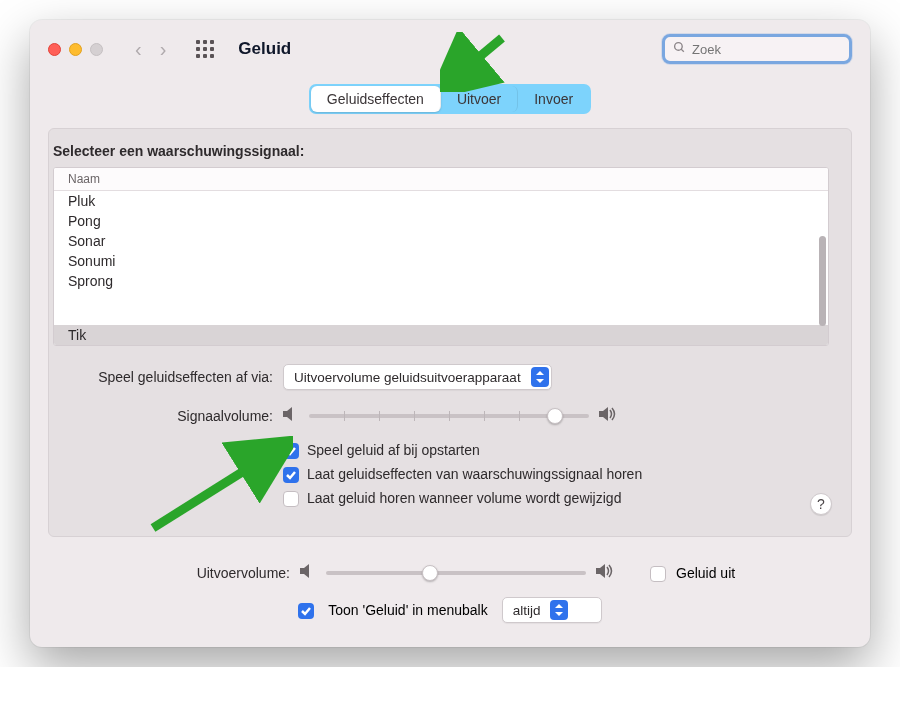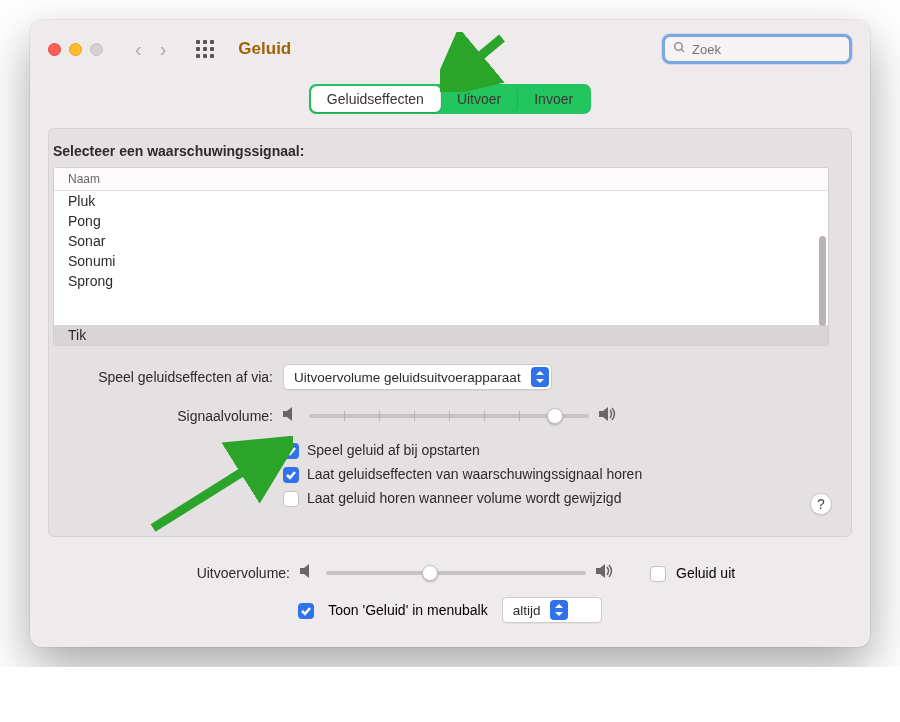--- a/index.html
+++ b/index.html
@@ -32,39 +32,39 @@
     .tl.grey { background: #d5d0d2; border: 0.5px solid #c5c0c2; }
     .nav-arrows { display: flex; gap: 18px; color: #b0aaad; margin: 0 12px; }
     .nav-arrows span { font-size: 20px; line-height: 1; cursor: default; }
     .grid-icon {
       width: 18px; height: 18px;
       display: grid; grid-template-columns: repeat(3, 4px); grid-template-rows: repeat(3, 4px);
       gap: 3px; margin: 0 8px;
     }
     .grid-icon div { background: #5a5356; border-radius: 1px; }
     .title {
-      font-size: 17px; font-weight: 700; color: #a16207; margin-left: 6px;
+      font-size: 17px; font-weight: 700; color: #0f172a; margin-left: 6px;
     }
     .search-wrap {
       margin-left: auto;
       display: flex; align-items: center;
       width: 190px; height: 30px;
       background: #f7f2f4;
       border: 3.5px solid #7aa7e0;
       border-radius: 8px;
       padding: 0 8px;
       box-shadow: 0 0 0 1px rgba(100,150,220,0.2);
     }
     .search-wrap .mag { color: #8c8689; font-size: 14px; margin-right: 6px; }
     .search-wrap input {
       border: none; outline: none; background: transparent; font-size: 13px; color: #0f172a; width: 100%;
     }
     .tabs-row { display: flex; justify-content: center; padding: 10px 0 14px 0; position: relative; }
     .seg {
-      display: flex; background: #22c55e; border-radius: 7px; padding: 2px;
+      display: flex; background: #7dd3fc; border-radius: 7px; padding: 2px;
     }
     .seg .tab {
       padding: 5px 16px; font-size: 14px; color: #3b3537; border-radius: 6px; cursor: default;
       border-right: 1px solid rgba(0,0,0,0.08);
     }
     .seg .tab:last-child { border-right: none; }
     .seg .tab.active { background: #fff; box-shadow: 0 1px 2px rgba(0,0,0,0.15); }
     .panel {
       margin: 0 18px 18px 18px;
       background: #e5e0e2;

